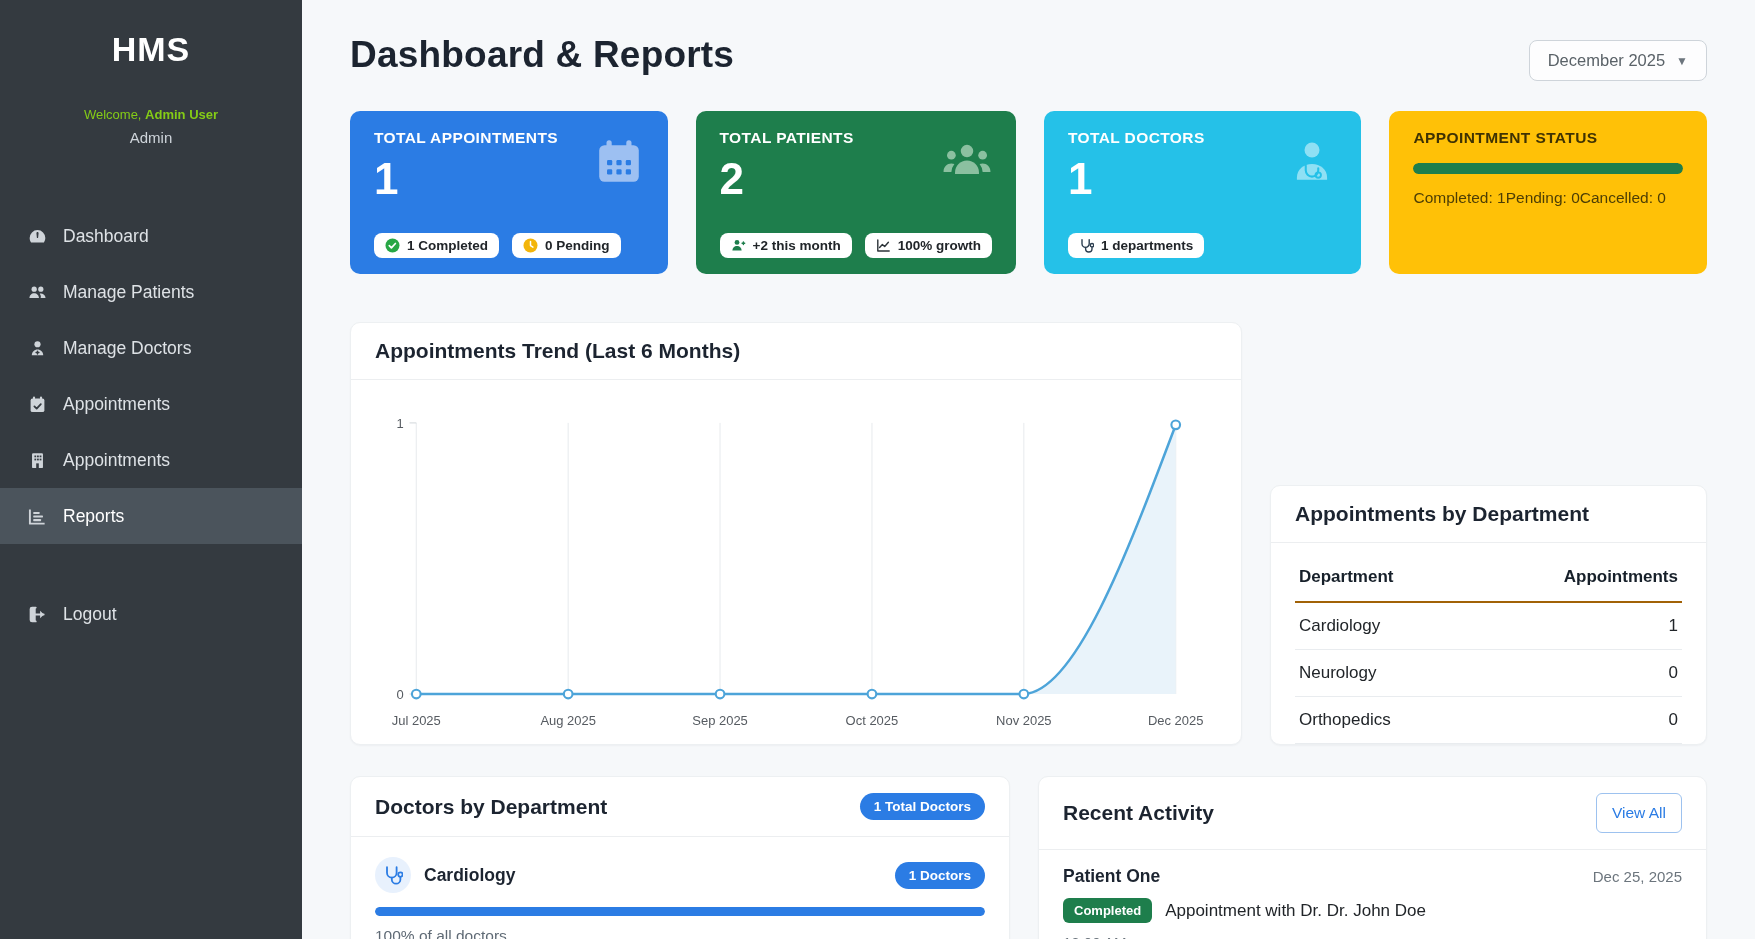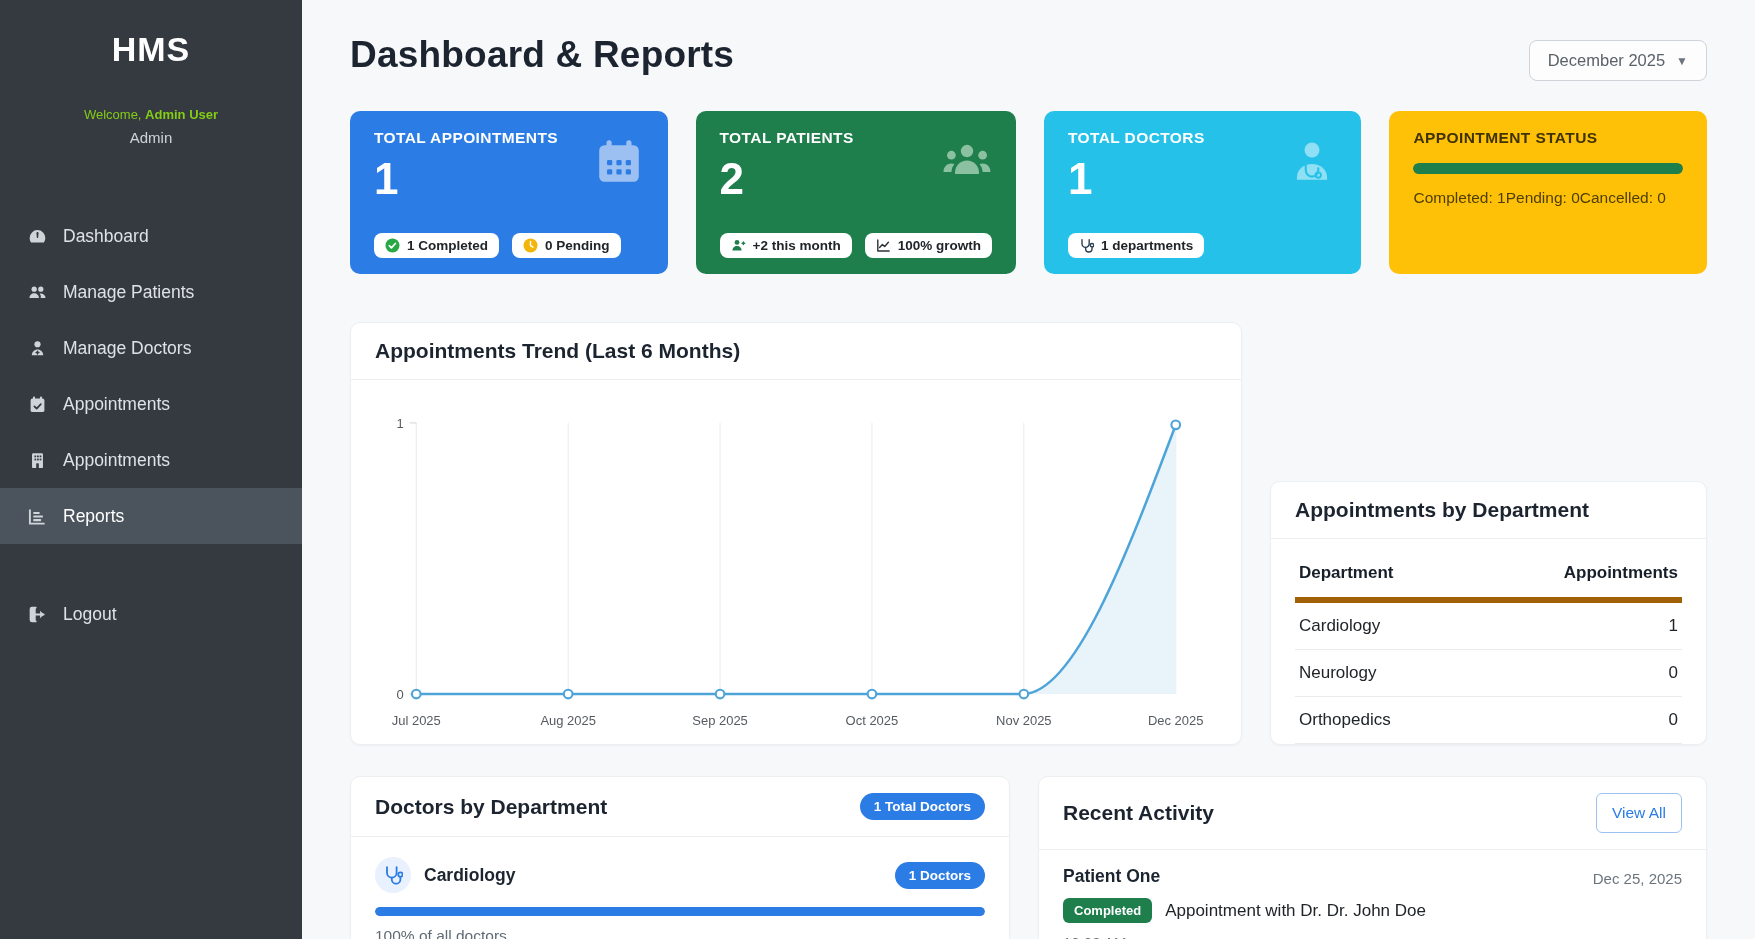--- a/index.html
+++ b/index.html
@@ -49,42 +49,42 @@
   .panel-header { display:flex; justify-content:space-between; align-items:center; padding:16px 24px; border-bottom:1px solid #eceef0; }
   .panel-title { font-size:21px; font-weight:600; color:#1c2430; }
 
   .charts-row { display:flex; gap:28px; margin-top:48px; align-items:flex-end; }
   .trend-panel { width:892px; min-width:892px; }
   .trend-body { padding:16px 22px 10px; }
   .trend-body svg { display:block; width:100%; height:auto; }
   .dept-panel { flex:1; }
 
   .dept-table { width:calc(100% - 48px); margin:10px 24px 0; border-collapse:collapse; font-size:17px; }
-  .dept-table th { text-align:left; font-weight:700; padding:14px 4px; border-bottom:6px solid #a16207; color:#17202a; }
+  .dept-table th { text-align:left; font-weight:700; padding:14px 4px; border-bottom:2px solid #a16207; color:#17202a; }
   .dept-table th:last-child, .dept-table td:last-child { text-align:right; }
   .dept-table td { padding:13px 4px; border-bottom:1px solid #e9ecef; color:#212529; }
 
   
   .bottom-row { display:flex; gap:28px; margin-top:31px; align-items:flex-start; }
   .doctors-panel { width:660px; min-width:660px; }
   .recent-panel { flex:1; }
   .blue-pill { background:#2b7ce4; color:#fff; border-radius:999px; padding:6px 14px; font-size:13.5px; font-weight:700; white-space:nowrap; }
   .doctors-body { padding:20px 24px; }
   .dept-doctor-row { display:flex; align-items:center; gap:13px; }
   .steth-wrap { width:36px; height:36px; border-radius:50%; background:#e8f1fd; display:flex; align-items:center; justify-content:center; }
   .steth-wrap svg { width:20px; height:20px; }
   .dept-doctor-name { font-size:17.5px; font-weight:600; color:#1c2430; }
   .dept-doctor-row .blue-pill { margin-left:auto; }
   .doc-progress-track { margin-top:14px; height:9px; border-radius:6px; background:#e9ecef; overflow:hidden; }
   .doc-progress-bar { height:100%; border-radius:6px; background:#2b7ce4; }
   .doc-pct-label { margin-top:11px; font-size:15.5px; color:#5f6a75; }
 
   .view-all-btn { background:#fff; border:1px solid #9dc2ef; color:#2b7ce4; border-radius:6px; padding:10px 15px; font-size:15.5px; cursor:pointer; font-family:inherit; }
   .recent-body { padding:16px 24px; }
-  .activity-top { display:flex; justify-content:space-between; align-items:flex-end; }
+  .activity-top { display:flex; justify-content:space-between; align-items:center; }
   .activity-patient { font-size:17.5px; font-weight:700; color:#1c2430; }
   .activity-date { font-size:15px; color:#6c757d; }
   .activity-mid { display:flex; align-items:center; gap:13px; margin-top:11px; }
   .status-badge-green { background:#1e7e4c; color:#fff; font-size:13px; font-weight:700; border-radius:6px; padding:5px 11px; }
   .activity-desc { font-size:17px; color:#212529; }
   .activity-time { margin-top:11px; font-size:15px; color:#6c757d; }
 
   .chart-label { font-size:13.5px; fill:#565b61; }
 </style>
 </head>

